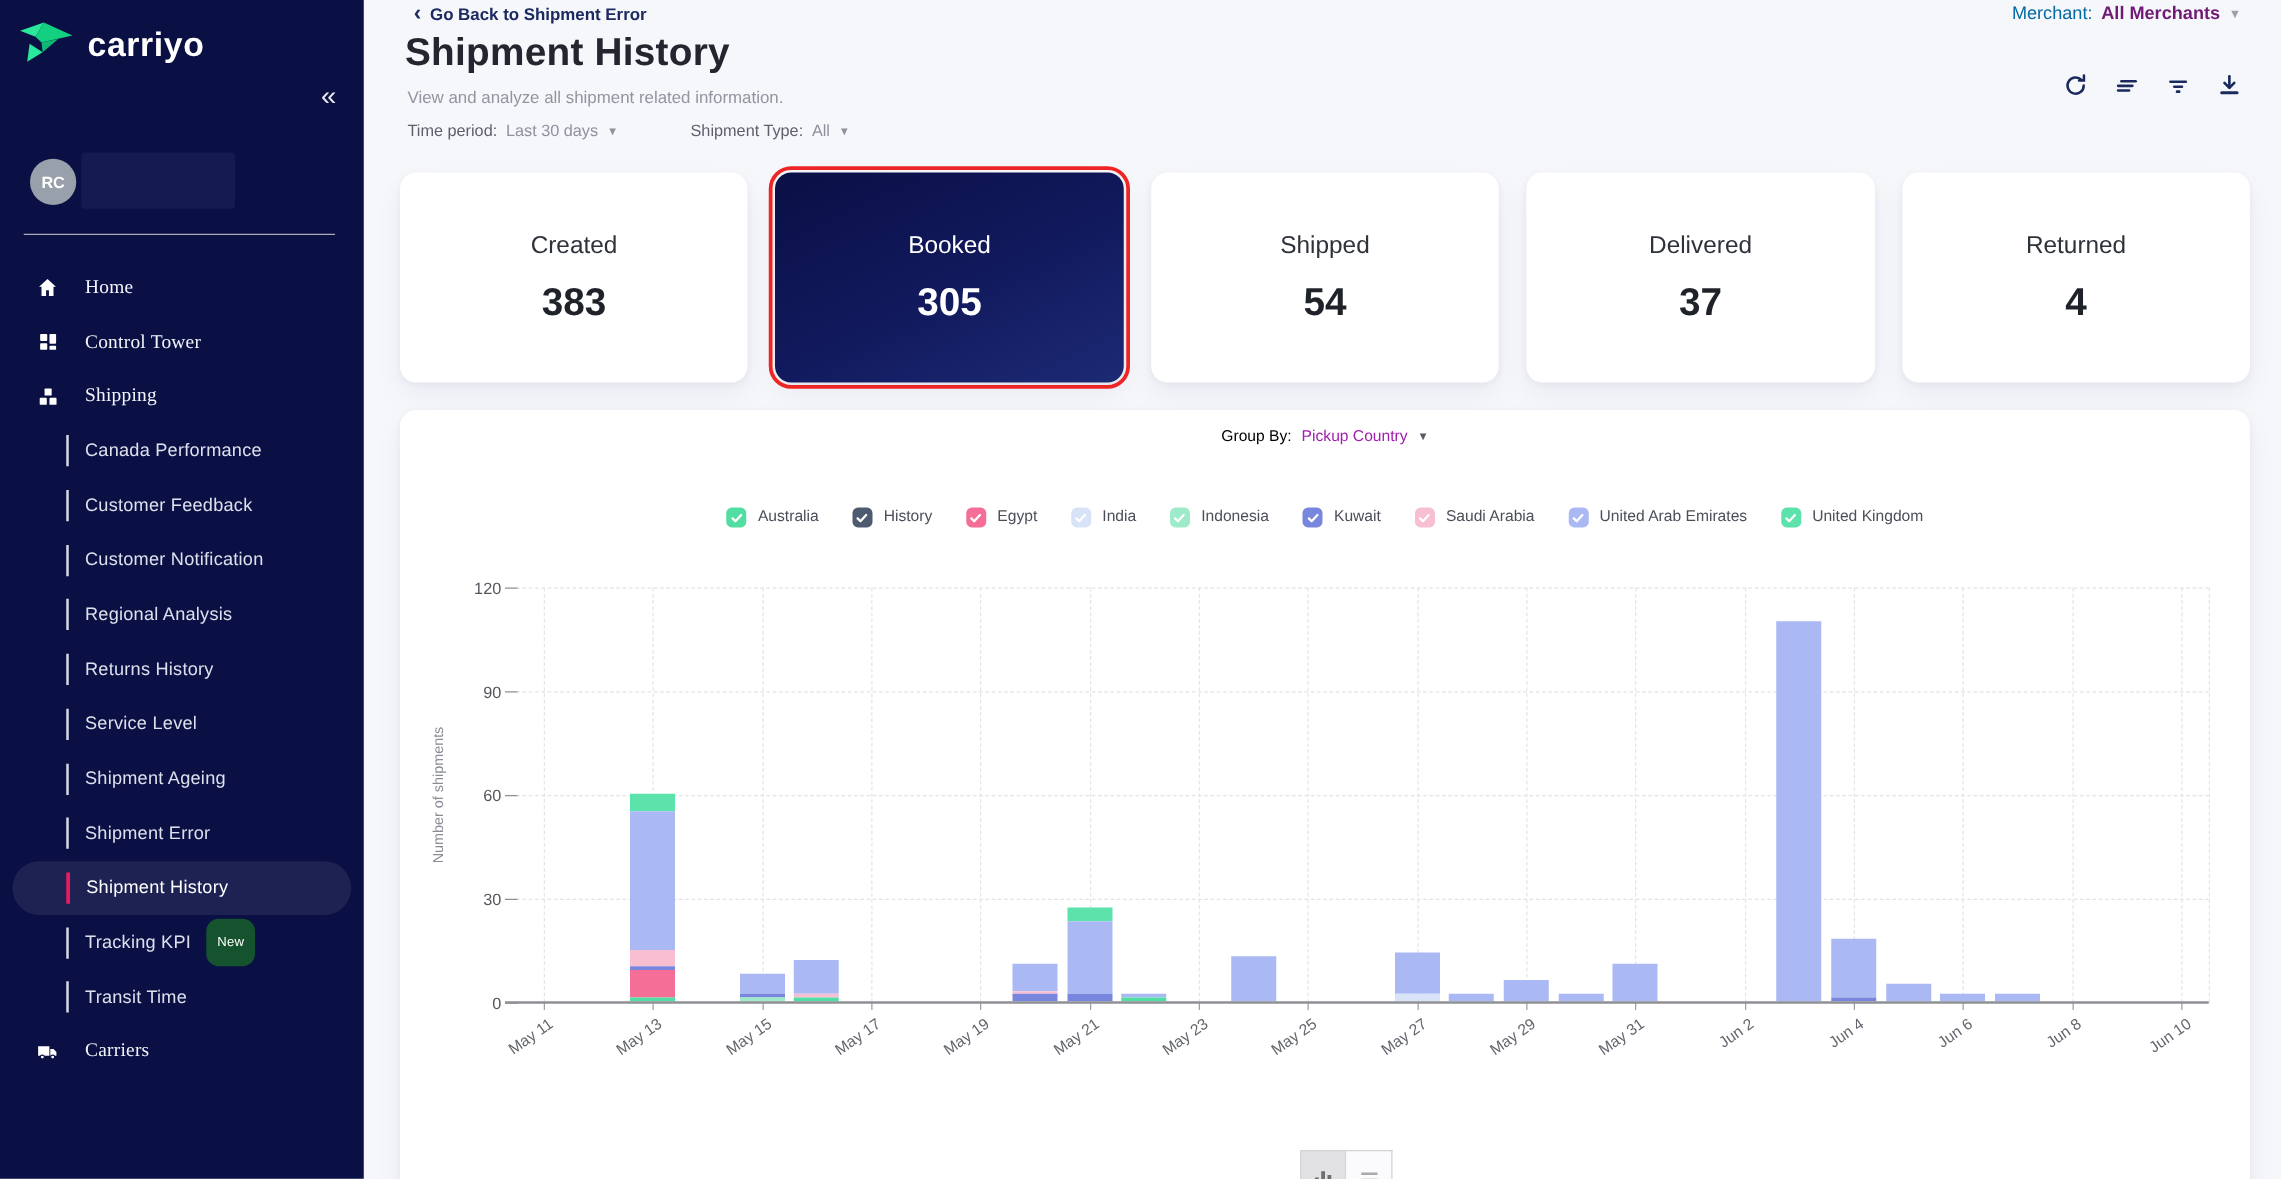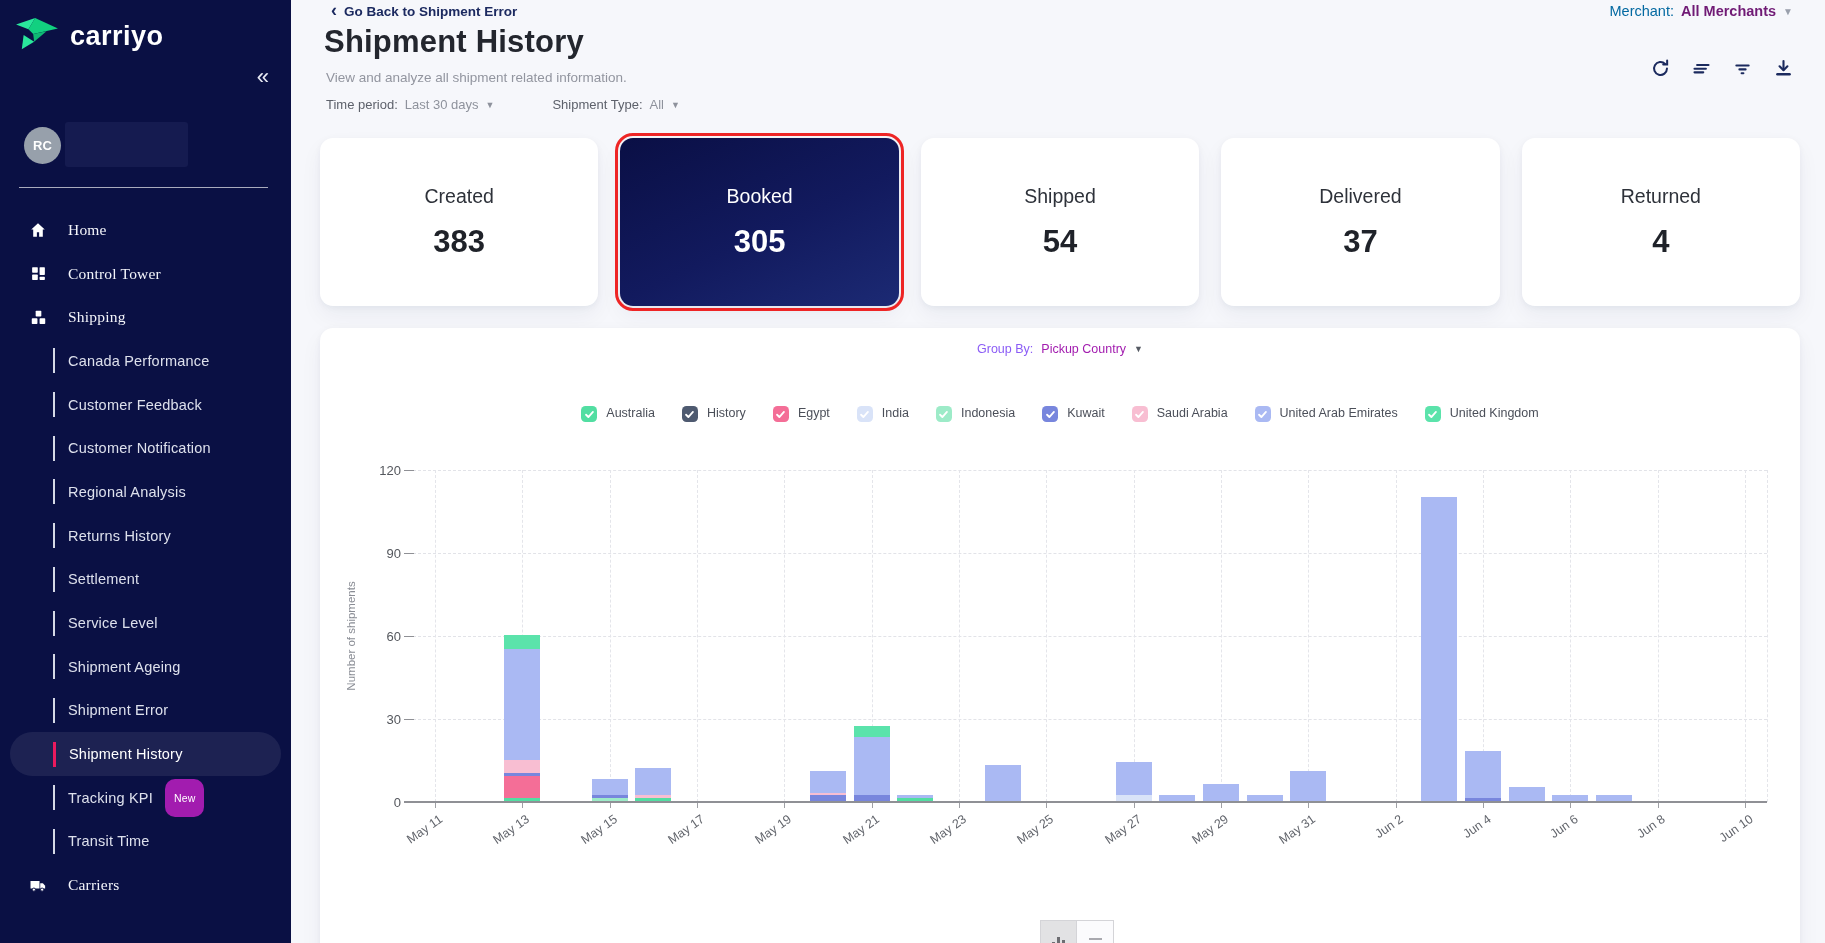--- a/index.html
+++ b/index.html
@@ -28,21 +28,21 @@
                         display:flex; align-items:center; justify-content:center; }
   .nav-item .nav-label { margin-left:21px; font-size:15.5px; color:#f3f4fa; letter-spacing:.2px; }
   .nav-item.active { background:#4d567c; }
   .nav-sub { height:43.7px; display:flex; align-items:center; margin:0 10px;
              border-radius:22px; cursor:pointer; position:relative; }
   .sub-bar { width:2px; height:25px; background:#d5d9e6; margin-left:43px; flex:none; }
   .nav-sub .sub-label { margin-left:13px; font-size:14.5px; color:#dde0ec; letter-spacing:.2px; }
   .nav-sub.active { background:rgba(255,255,255,.08); }
   .nav-sub.active .sub-bar { background:#ea1a5e; width:3px; }
   .nav-sub.active .sub-label { color:#ffffff; }
-  .new-badge { margin-left:12px; background:#a21caf; color:#fff; font-size:10.5px;
+  .new-badge { margin-left:12px; background:#14532d; color:#fff; font-size:10.5px;
                padding:13px 9px; border-radius:10px; letter-spacing:.2px; }
 
   
   .back-link { position:absolute; left:331px; top:3px; display:flex; align-items:center; gap:7px;
                color:#1c2a60; font-size:13.5px; font-weight:700; cursor:pointer; }
   .back-chevron { font-size:18px; line-height:1; font-weight:700; margin-top:-2px; }
   .page-title { position:absolute; left:324px; top:24px; font-size:31px; font-weight:700;
                 color:#23262e; letter-spacing:.2px; }
   .page-subtitle { position:absolute; left:326px; top:70px; font-size:13.5px; color:#92959f; }
   .filters-row { position:absolute; left:326px; top:97px; display:flex; gap:58px;
@@ -71,21 +71,21 @@
                         outline:3px solid #ee2525; outline-offset:2px; }
   .stat-card.selected .stat-label { color:#fff; }
   .stat-card.selected .stat-value { color:#fff; }
 
   
   #panel { position:absolute; left:320px; top:328px; width:1480px; height:680px;
            background:#fff; border-radius:13px;
            box-shadow:0 2px 6px rgba(25,30,70,.05), 0 10px 22px rgba(25,30,70,.05); }
   .groupby-row { position:absolute; left:0; right:0; top:14px; display:flex; justify-content:center;
                  align-items:center; gap:8px; font-size:12.5px; }
-  .groupby-label { color:#8b5cf6; }
+  .groupby-label { color:#000000; }
   .groupby-value { color:#a21caf; cursor:pointer; }
   .groupby-caret { font-size:9px; color:#555a63; }
   #legend { position:absolute; left:0; right:0; top:78px; display:flex; justify-content:center;
             align-items:center; gap:27px; }
   .legend-item { display:flex; gap:9px; cursor:pointer; }
   .legend-box { width:16px; height:16px; border-radius:4.5px; display:flex;
                 align-items:center; justify-content:center; }
   .legend-label { font-size:12.5px; color:#4b4f59; }
 
   #plot { position:absolute; left:93px; top:142px; width:1354px; height:332px; }
@@ -172,24 +172,20 @@
         <span class="sub-bar"></span>
         <span class="sub-label">Customer Notification</span>
       </div>
       <div class="nav-sub">
         <span class="sub-bar"></span>
         <span class="sub-label">Regional Analysis</span>
       </div>
       <div class="nav-sub">
         <span class="sub-bar"></span>
         <span class="sub-label">Returns History</span>
-      </div>
-      <div class="nav-sub">
-        <span class="sub-bar"></span>
-        <span class="sub-label">Settlement</span>
       </div>
       <div class="nav-sub">
         <span class="sub-bar"></span>
         <span class="sub-label">Service Level</span>
       </div>
       <div class="nav-sub">
         <span class="sub-bar"></span>
         <span class="sub-label">Shipment Ageing</span>
       </div>
       <div class="nav-sub">

